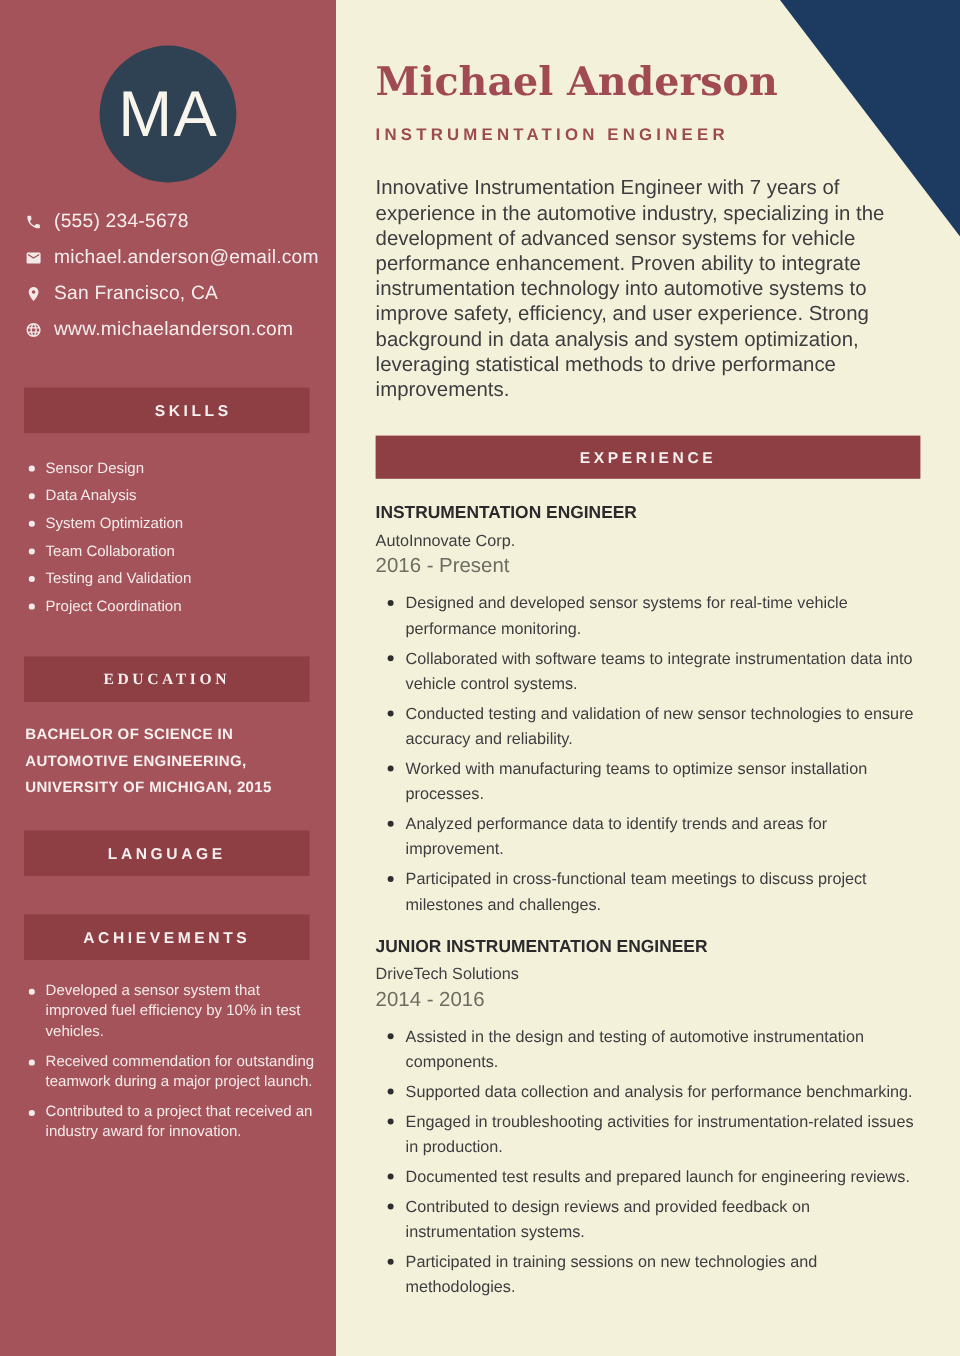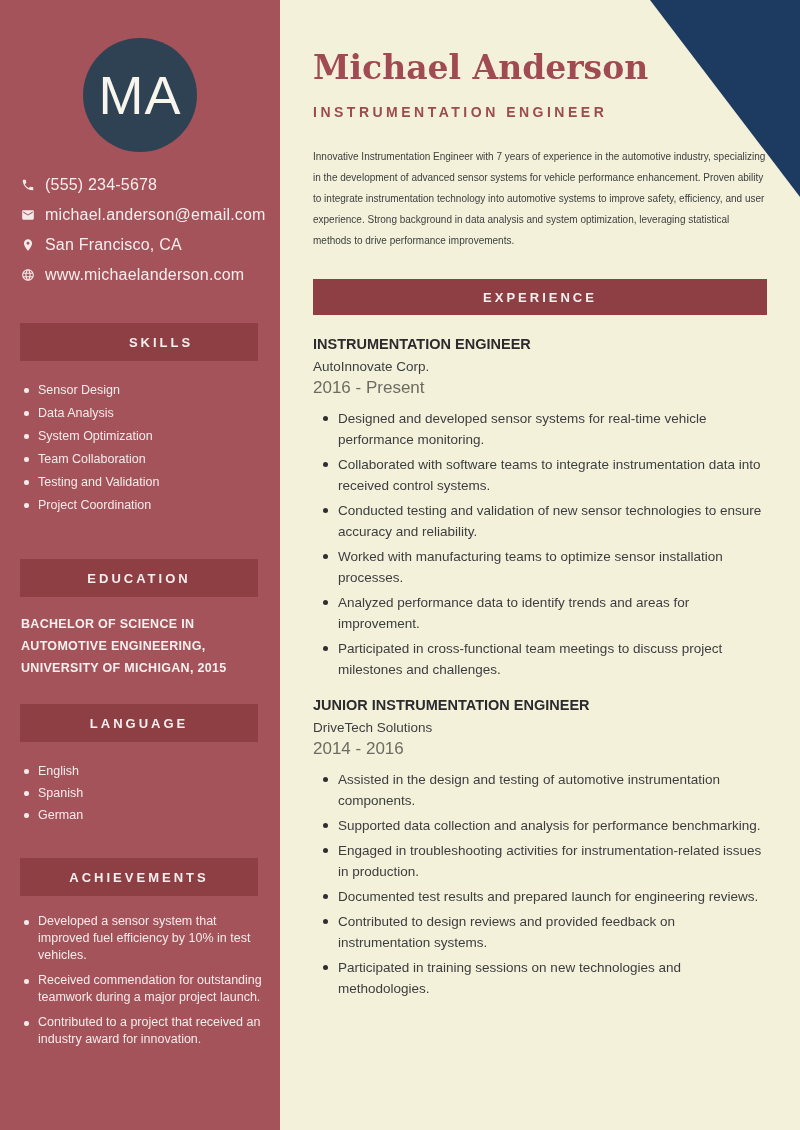--- a/index.html
+++ b/index.html
@@ -36,21 +36,21 @@
   .contact-row svg { width: 14px; height: 14px; fill: #f3e9e9; flex: 0 0 14px; }
   .contact-row span { font-size: 16px; color: #f6eeee; letter-spacing: .2px; }
 
   .side-bar-header {
     margin: 0 22px 0 20px; height: 38px;
     background: #8e3f44;
     display: flex; align-items: center; justify-content: center;
     font-size: 13px; font-weight: bold; letter-spacing: 3px; color: #f6efef;
   }
   .mt-skills { margin-top: 39px; padding-left: 44px; }
-  .mt-education { margin-top: 42px; }
+  .mt-education { margin-top: 30px; font-family: Liberation Serif, serif; }
   .mt-language { margin-top: 25px; }
   .mt-achievements { margin-top: 32px; }
 
   ul.side-list { list-style: none; margin: 18px 18px 0 24px; }
   ul.side-list li {
     position: relative; padding-left: 14px;
     font-size: 12.5px; color: #f4ebeb; line-height: 23px;
   }
   ul.side-list li .dot {
     position: absolute; left: 0; top: 9px;
@@ -81,21 +81,21 @@
     color: #a04a52; margin-top: 8px;
     position: relative; z-index: 1;
   }
   .role {
     margin-top: 12px;
     font-size: 14px; font-weight: bold; letter-spacing: 3.5px;
     color: #9c4b50;
   }
   .summary {
     margin-top: 26px;
-    font-size: 10px; line-height: 21px; color: #3d3d40;
+    font-size: 17px; line-height: 21px; color: #3d3d40;
     max-width: 460px;
   }
   .experience-header {
     margin-top: 28px; height: 36px;
     background: #8e3f44;
     display: flex; align-items: center; justify-content: center;
     font-size: 13px; font-weight: bold; letter-spacing: 3px; color: #f6efef;
   }
   .job { margin-top: 20px; }
   .job + .job { margin-top: 16px; }
@@ -164,25 +164,20 @@
       </ul>
 
     <div class="side-bar-header mt-education">
       <span>EDUCATION</span>
     </div>
     <div class="education-text">BACHELOR OF SCIENCE IN AUTOMOTIVE ENGINEERING, UNIVERSITY OF MICHIGAN, 2015</div>
 
     <div class="side-bar-header mt-language">
       <span>LANGUAGE</span>
     </div>
-    <ul class="side-list lang">
-        <li><span class="dot"></span><span>English</span></li>
-        <li><span class="dot"></span><span>Spanish</span></li>
-        <li><span class="dot"></span><span>German</span></li>
-      </ul>
 
     <div class="side-bar-header mt-achievements">
       <span>ACHIEVEMENTS</span>
     </div>
     <ul class="side-list wrap">
         <li><span class="dot"></span><span>Developed a sensor system that improved fuel efficiency by 10% in test vehicles.</span></li>
         <li><span class="dot"></span><span>Received commendation for outstanding teamwork during a major project launch.</span></li>
         <li><span class="dot"></span><span>Contributed to a project that received an industry award for innovation.</span></li>
       </ul>
 
@@ -199,21 +194,21 @@
     <div class="experience-header">
       <span>EXPERIENCE</span>
     </div>
 
     <section class="job">
       <div class="job-title">INSTRUMENTATION ENGINEER</div>
       <div class="job-company">AutoInnovate Corp.</div>
       <div class="job-dates">2016 - Present</div>
       <ul class="job-bullets">
           <li><span class="dot"></span><span>Designed and developed sensor systems for real-time vehicle performance monitoring.</span></li>
-          <li><span class="dot"></span><span>Collaborated with software teams to integrate instrumentation data into received control systems.</span></li>
+          <li><span class="dot"></span><span>Collaborated with software teams to integrate instrumentation data into vehicle control systems.</span></li>
           <li><span class="dot"></span><span>Conducted testing and validation of new sensor technologies to ensure accuracy and reliability.</span></li>
           <li><span class="dot"></span><span>Worked with manufacturing teams to optimize sensor installation processes.</span></li>
           <li><span class="dot"></span><span>Analyzed performance data to identify trends and areas for improvement.</span></li>
           <li><span class="dot"></span><span>Participated in cross-functional team meetings to discuss project milestones and challenges.</span></li>
         </ul>
     </section>
 
     <section class="job">
       <div class="job-title">JUNIOR INSTRUMENTATION ENGINEER</div>
       <div class="job-company">DriveTech Solutions</div>

